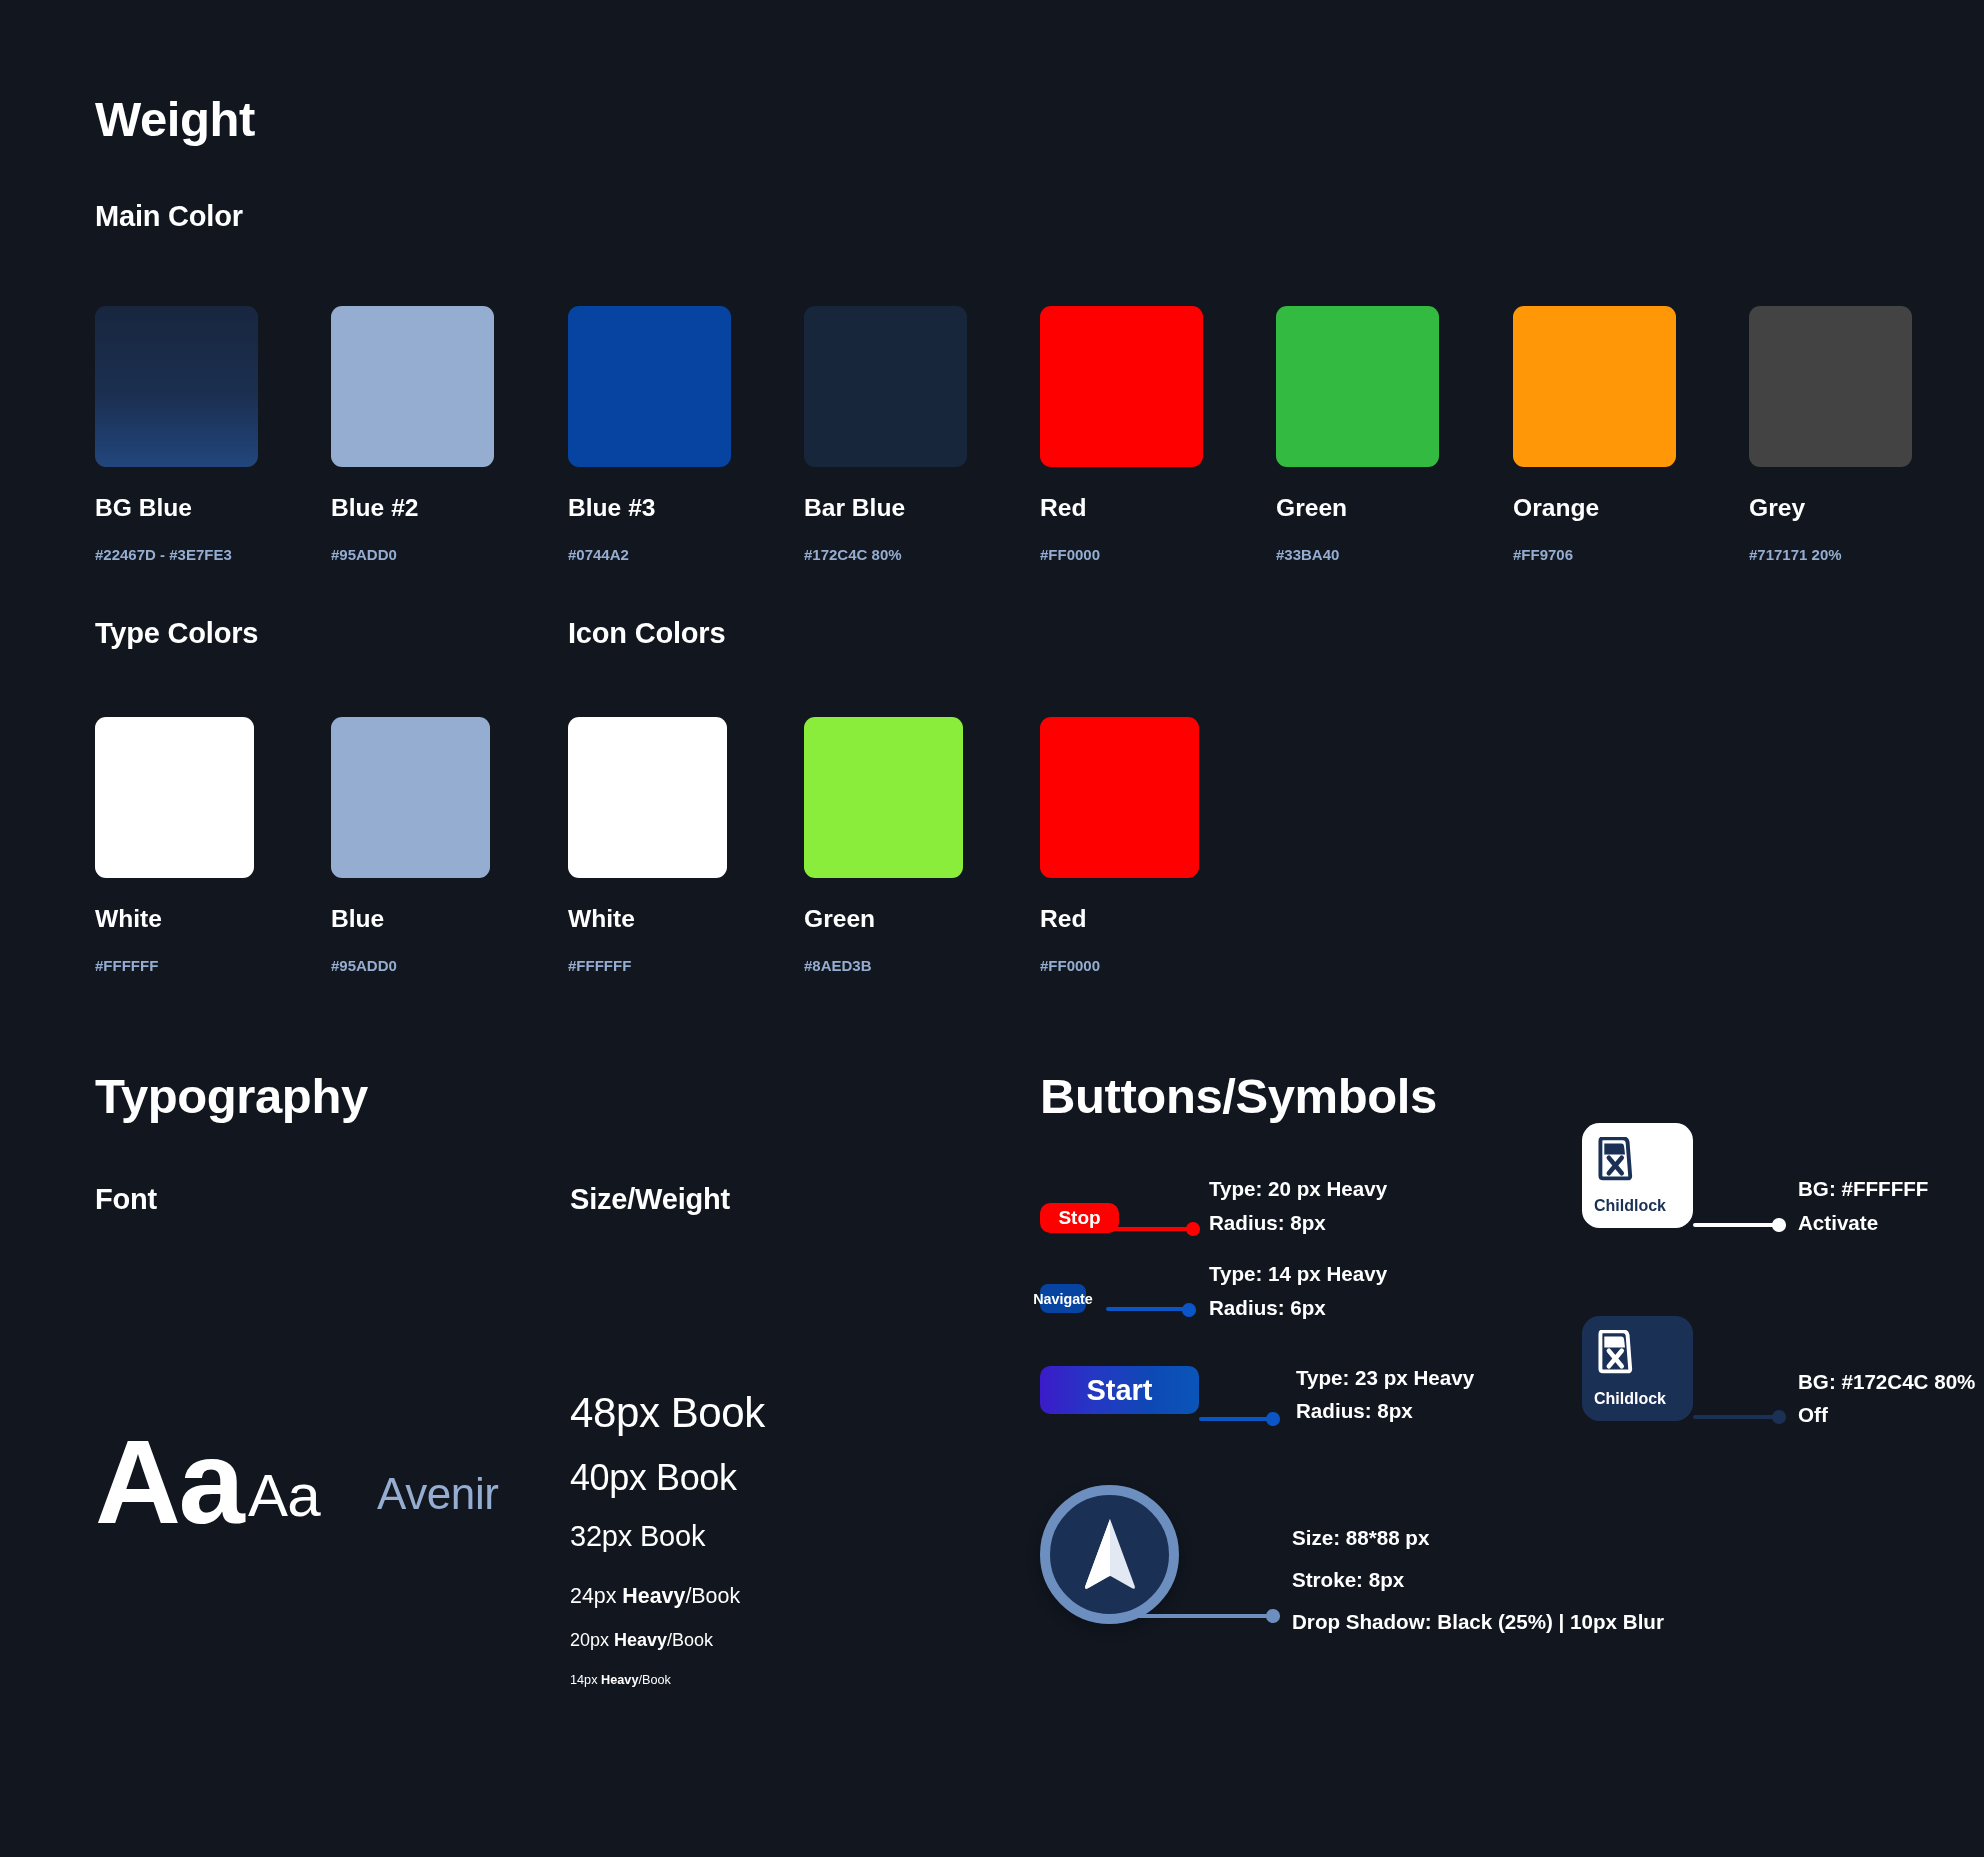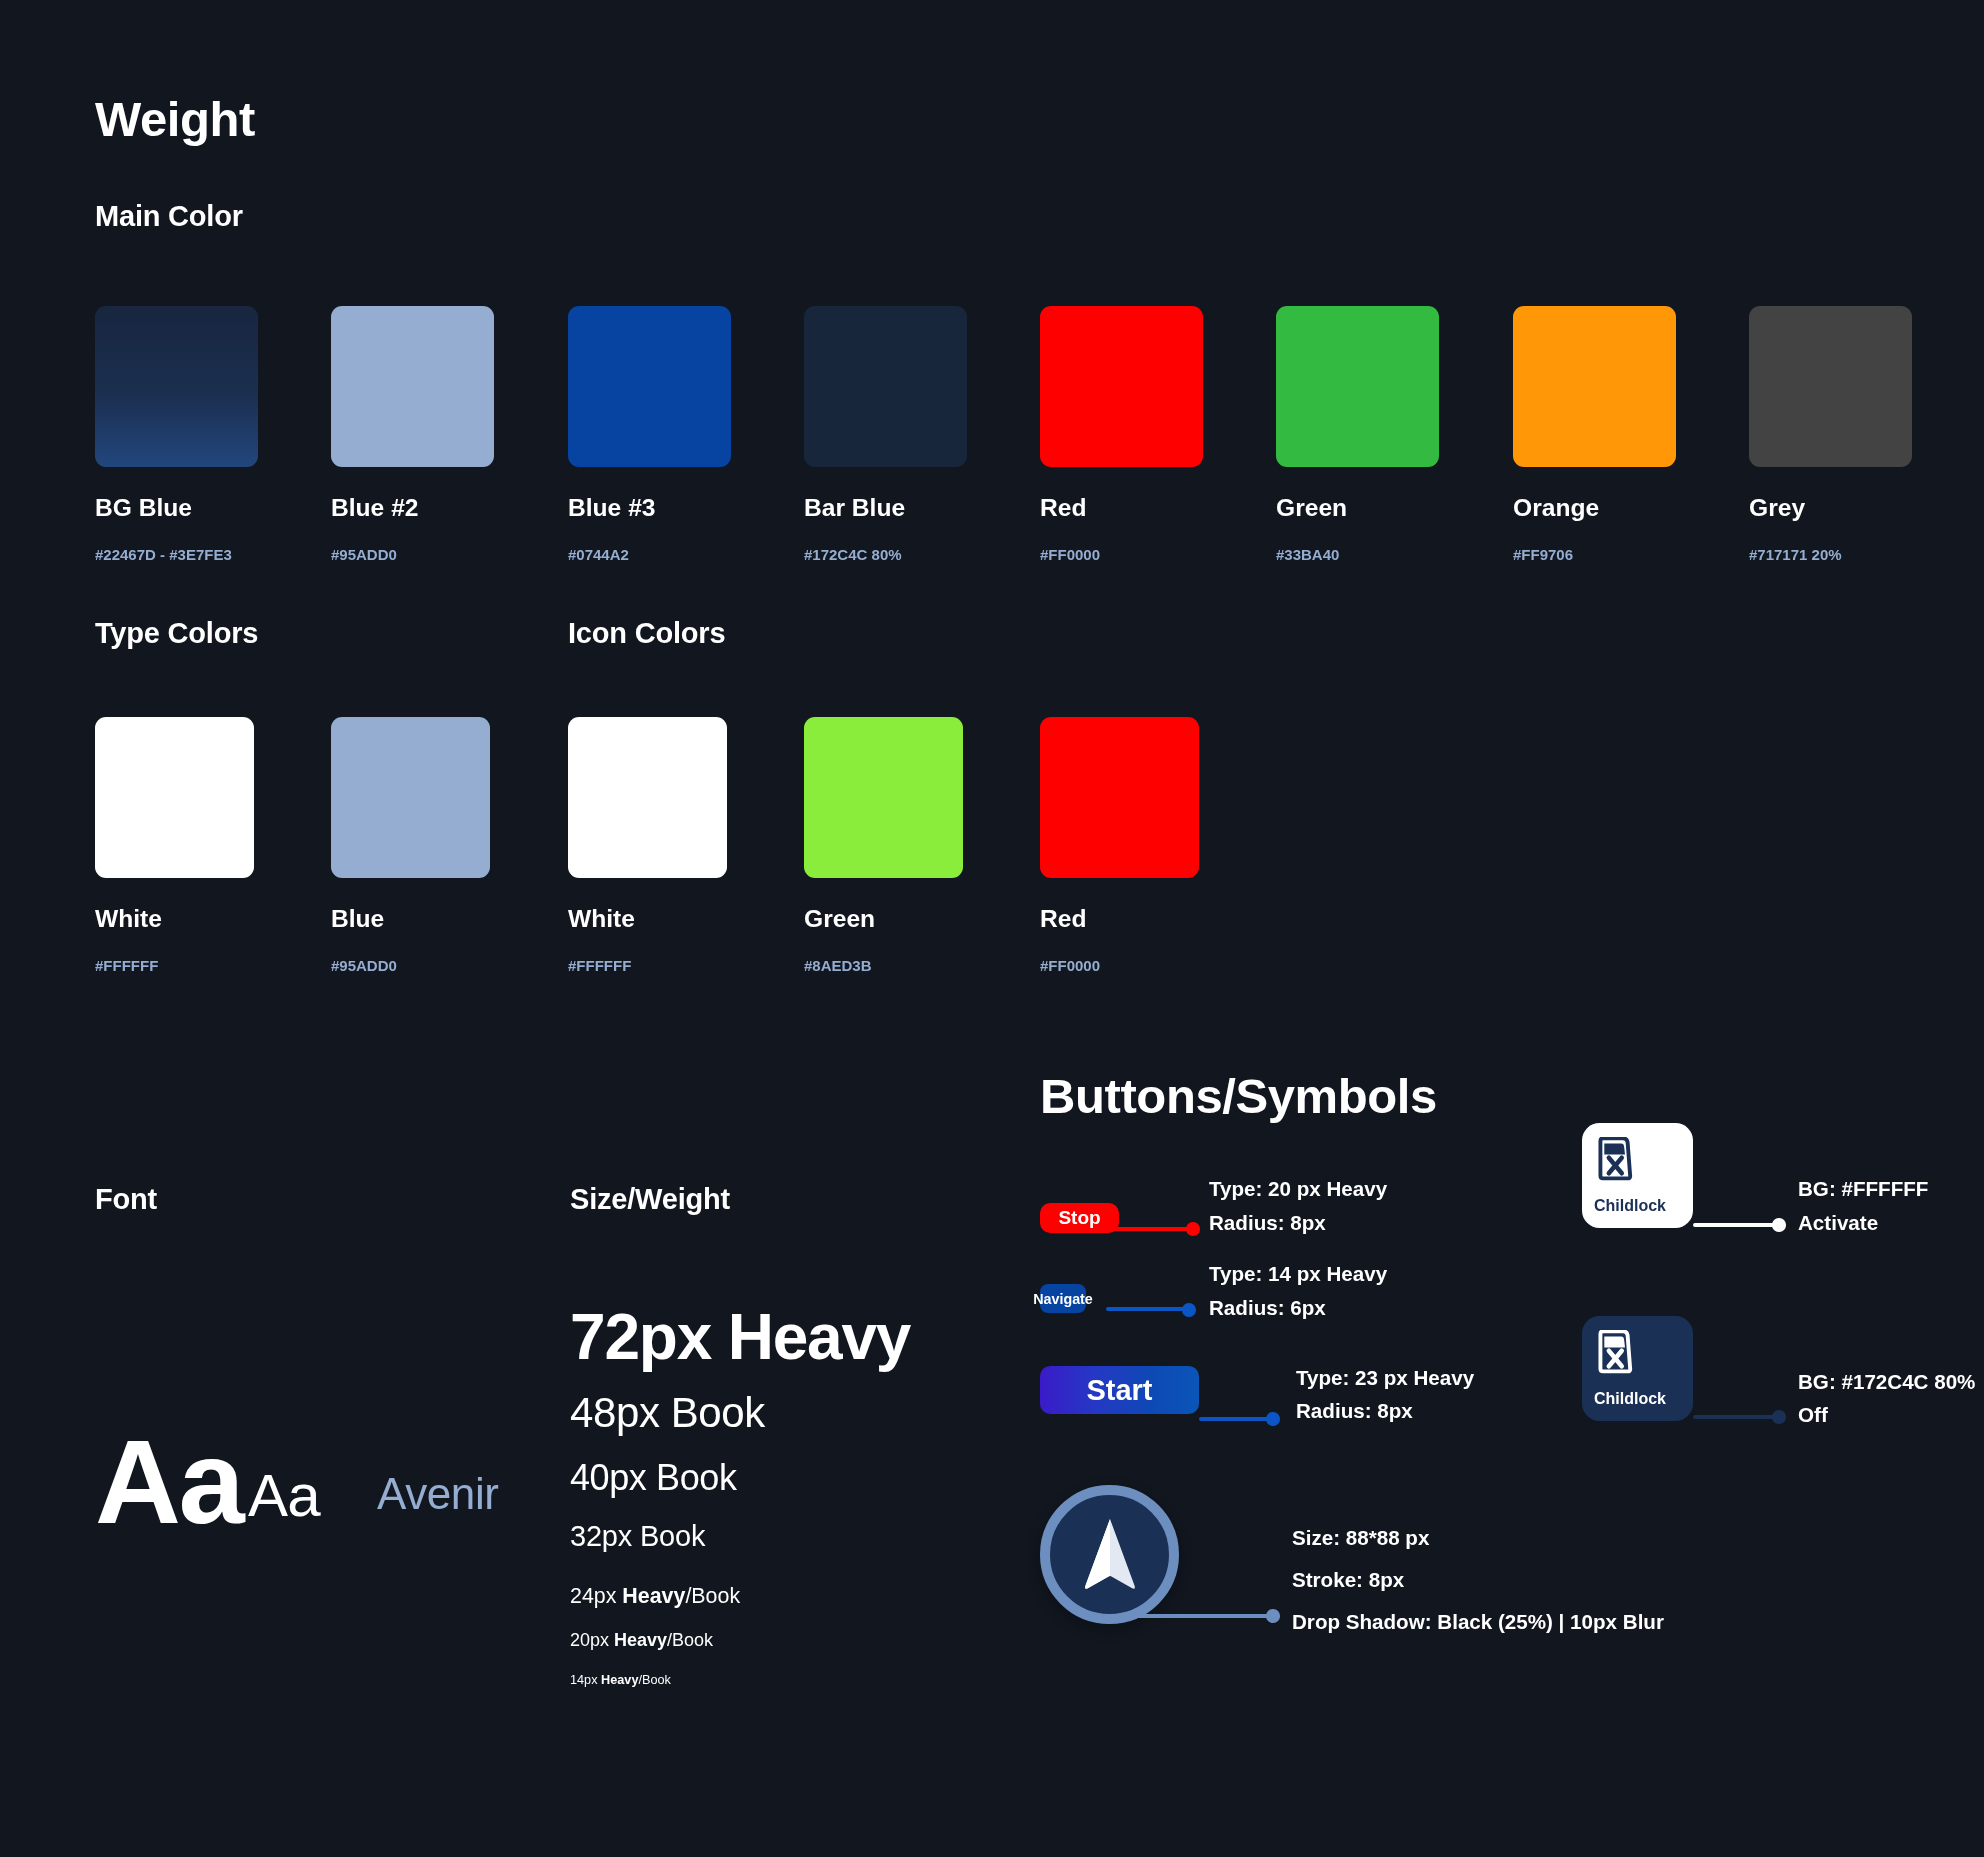--- a/index.html
+++ b/index.html
@@ -217,30 +217,30 @@
 
     <div class="swatch" style="left: 804px; top: 717px; width: 159px; height: 161px; background: rgb(138, 237, 59);" id="sw-i1"></div>
     <div class="swatch-name" style="left:804px; top:905px;">Green</div>
     <div class="swatch-hex" style="left:804px; top:957px;">#8AED3B</div>
 
     <div class="swatch" style="left: 1040px; top: 717px; width: 159px; height: 161px; background: rgb(255, 0, 0);" id="sw-i2"></div>
     <div class="swatch-name" style="left:1040px; top:905px;">Red</div>
     <div class="swatch-hex" style="left:1040px; top:957px;">#FF0000</div>
   </div>
 
+  <h1 class="h1" style="left:95px; top:1068px;">Typography</h1>
 
   <h2 class="h2" style="left:95px; top:1183px;text-align:center;">Font</h2>
 
   <div class="spec aa-big" style="left:95px;  top:1413px;">Aa</div>
   <div class="spec aa-small" style="left:248px;  top:1461px;">Aa</div>
   <div class="spec aa-avenir" style="left:377px;  top:1469px;">Avenir</div>
 
   <h2 class="h2" style="left:570px; top:1183px;">Size/Weight</h2>
 
-  <div class="spec sz-72" style="left:570px; top:1300px;">72px Heavy</div>
   <div class="spec sz-48" style="left:570px; top:1389px;">48px Book</div>
   <div class="spec sz-40" style="left:570px; top:1457px;">40px Book</div>
   <div class="spec sz-32" style="left:570px; top:1520px;">32px Book</div>
 
   <div class="spec sz-24" style="left:570px; top:1584px;">
     <span>24px </span><b>Heavy</b><span>/Book</span>
   </div>
   <div class="spec sz-20" style="left:570px; top:1630px;">
     <span>20px </span><b>Heavy</b><span>/Book</span>
   </div>

